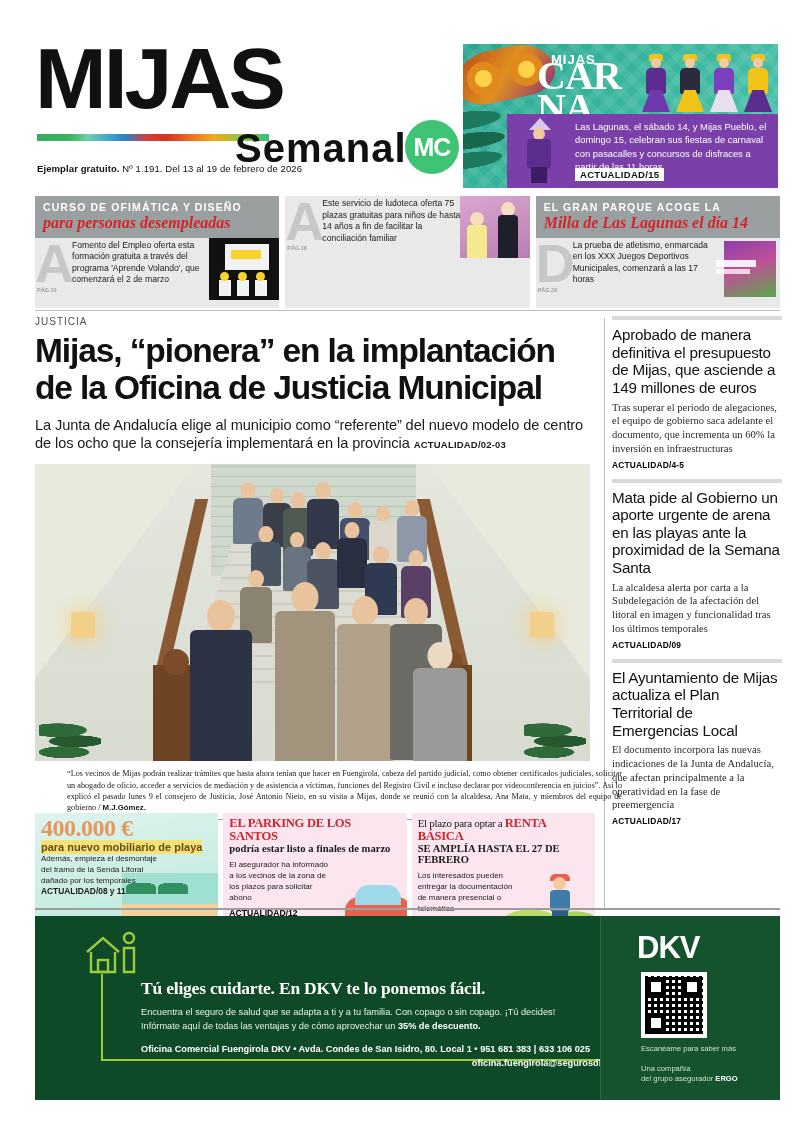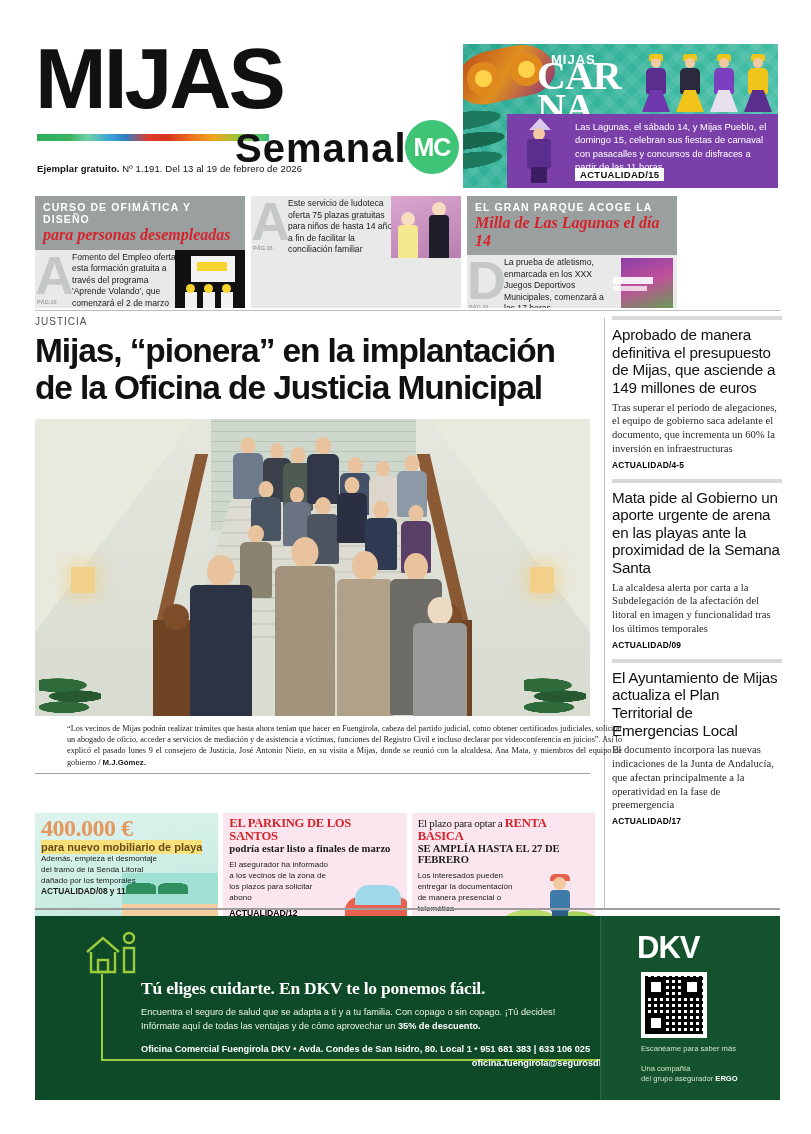--- a/index.html
+++ b/index.html
@@ -108,21 +108,21 @@
     position:absolute; left:68px; top:6px; right:7px;
     color:#fff; font-size:9.4px; line-height:1.42; font-family:"Liberation Sans", sans-serif;
   }
   .carn-tag{
     position:absolute; left:68px; bottom:7px;
     background:#fff; color:#111; font-weight:bold; font-size:9.5px;
     padding:1px 5px; letter-spacing:0.3px;
   }
 
   
-  .teasers{ position:absolute; left:35px; top:196px; width:642px; height:112px; display:flex; gap:6px; }
+  .teasers{ position:absolute; left:35px; top:196px; width:745px; height:112px; display:flex; gap:6px; }
   .teaser{ position:relative; flex:1; background:#e9e9e9; overflow:hidden; }
   .t-head{ background:#9aa0a0; color:#fff; padding:5px 8px 6px 8px; }
   .t-kicker{ font-size:10.5px; font-weight:bold; letter-spacing:1.1px; line-height:1.15; }
   .t-title{
     font-family:"Liberation Serif", serif; font-style:italic; font-weight:bold;
     font-size:16px; color:#d4232b; line-height:1.1; margin-top:1px;
   }
   .t-body{ position:relative; height:62px; }
   .t-letter{
     position:absolute; left:0px; top:-2px;
@@ -467,20 +467,24 @@
 
   <div class="divider-top"></div>
   <div class="side-vline"></div>
 
   <div class="main">
     <div class="kicker">JUSTICIA</div>
     <h1 class="headline">
       <span>Mijas, “pionera” en la implantación</span><br>
       <span>de la Oficina de Justicia Municipal</span>
     </h1>
+    <div class="subhead">
+      <span>La Junta de Andalucía elige al municipio como “referente” del nuevo modelo de centro de los ocho que la consejería implementará en la provincia</span>
+      <span class="ref">ACTUALIDAD/02-03</span>
+    </div>
 
     <div class="photo">
       <div class="ph-window"></div>
       <div class="ph-wallL"></div>
       <div class="ph-wallR"></div>
       <div class="ph-stairs"></div>
       <div class="ph-railL"></div>
       <div class="ph-railR"></div>
       <div class="ph-lampL"></div>
       <div class="ph-lampR"></div>

